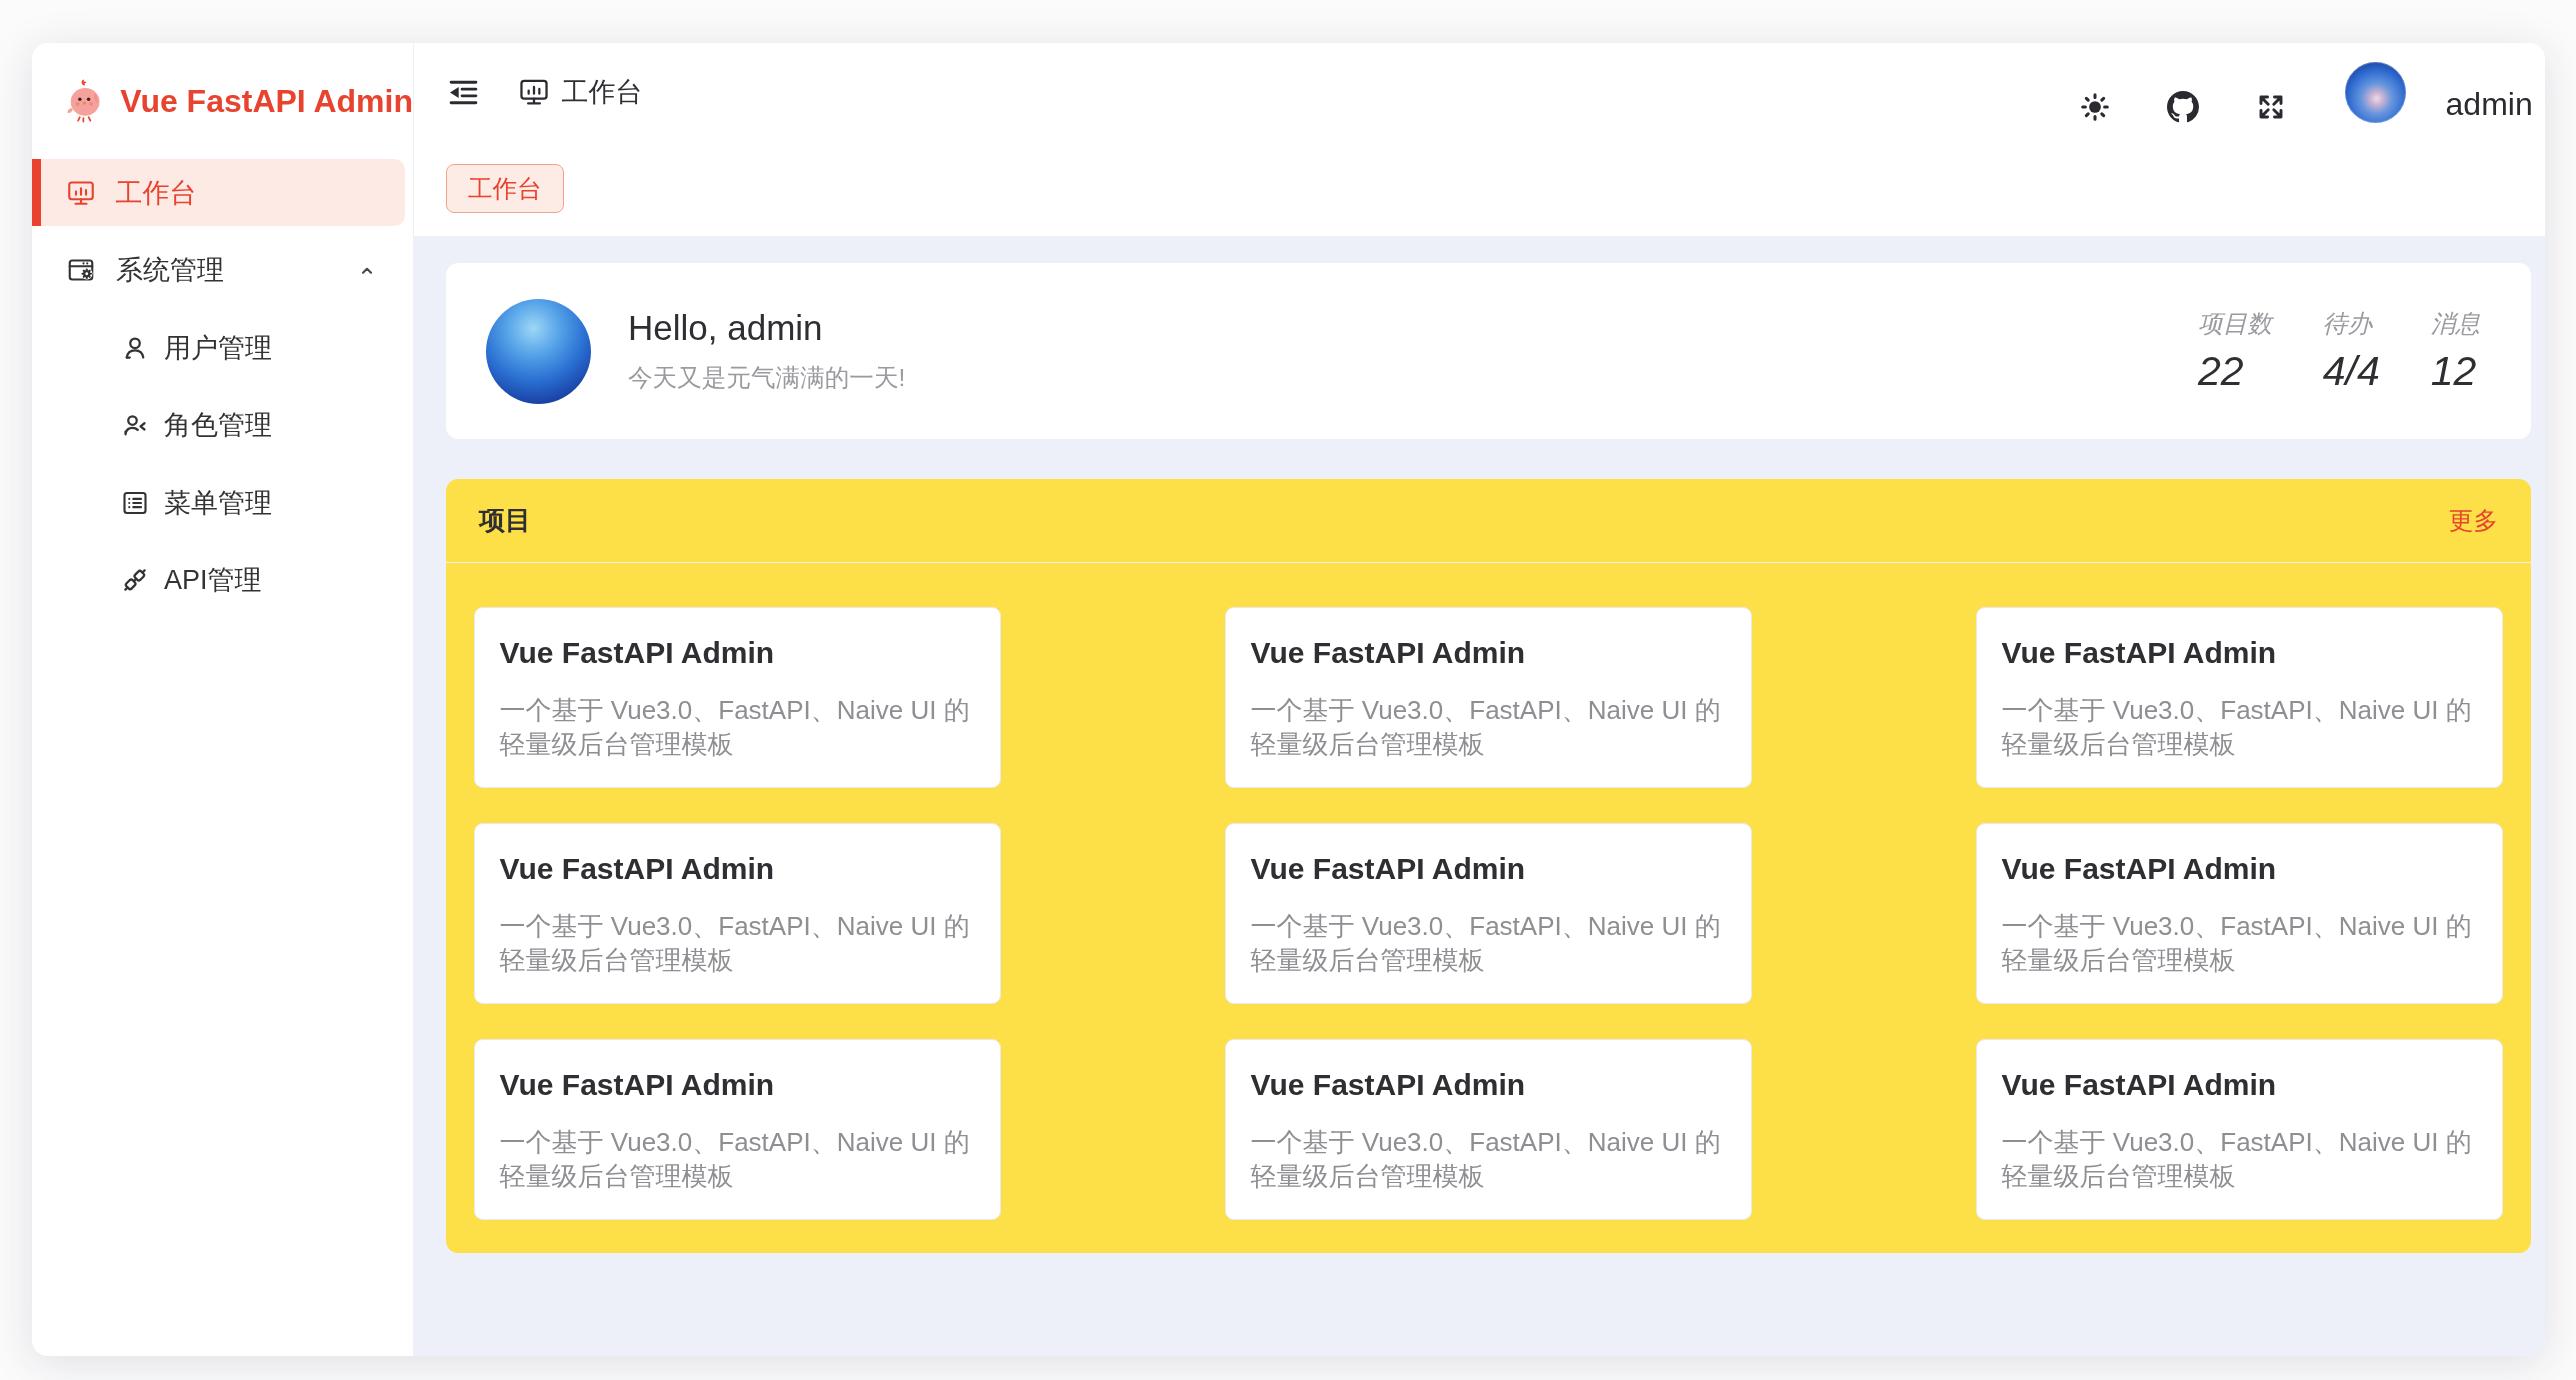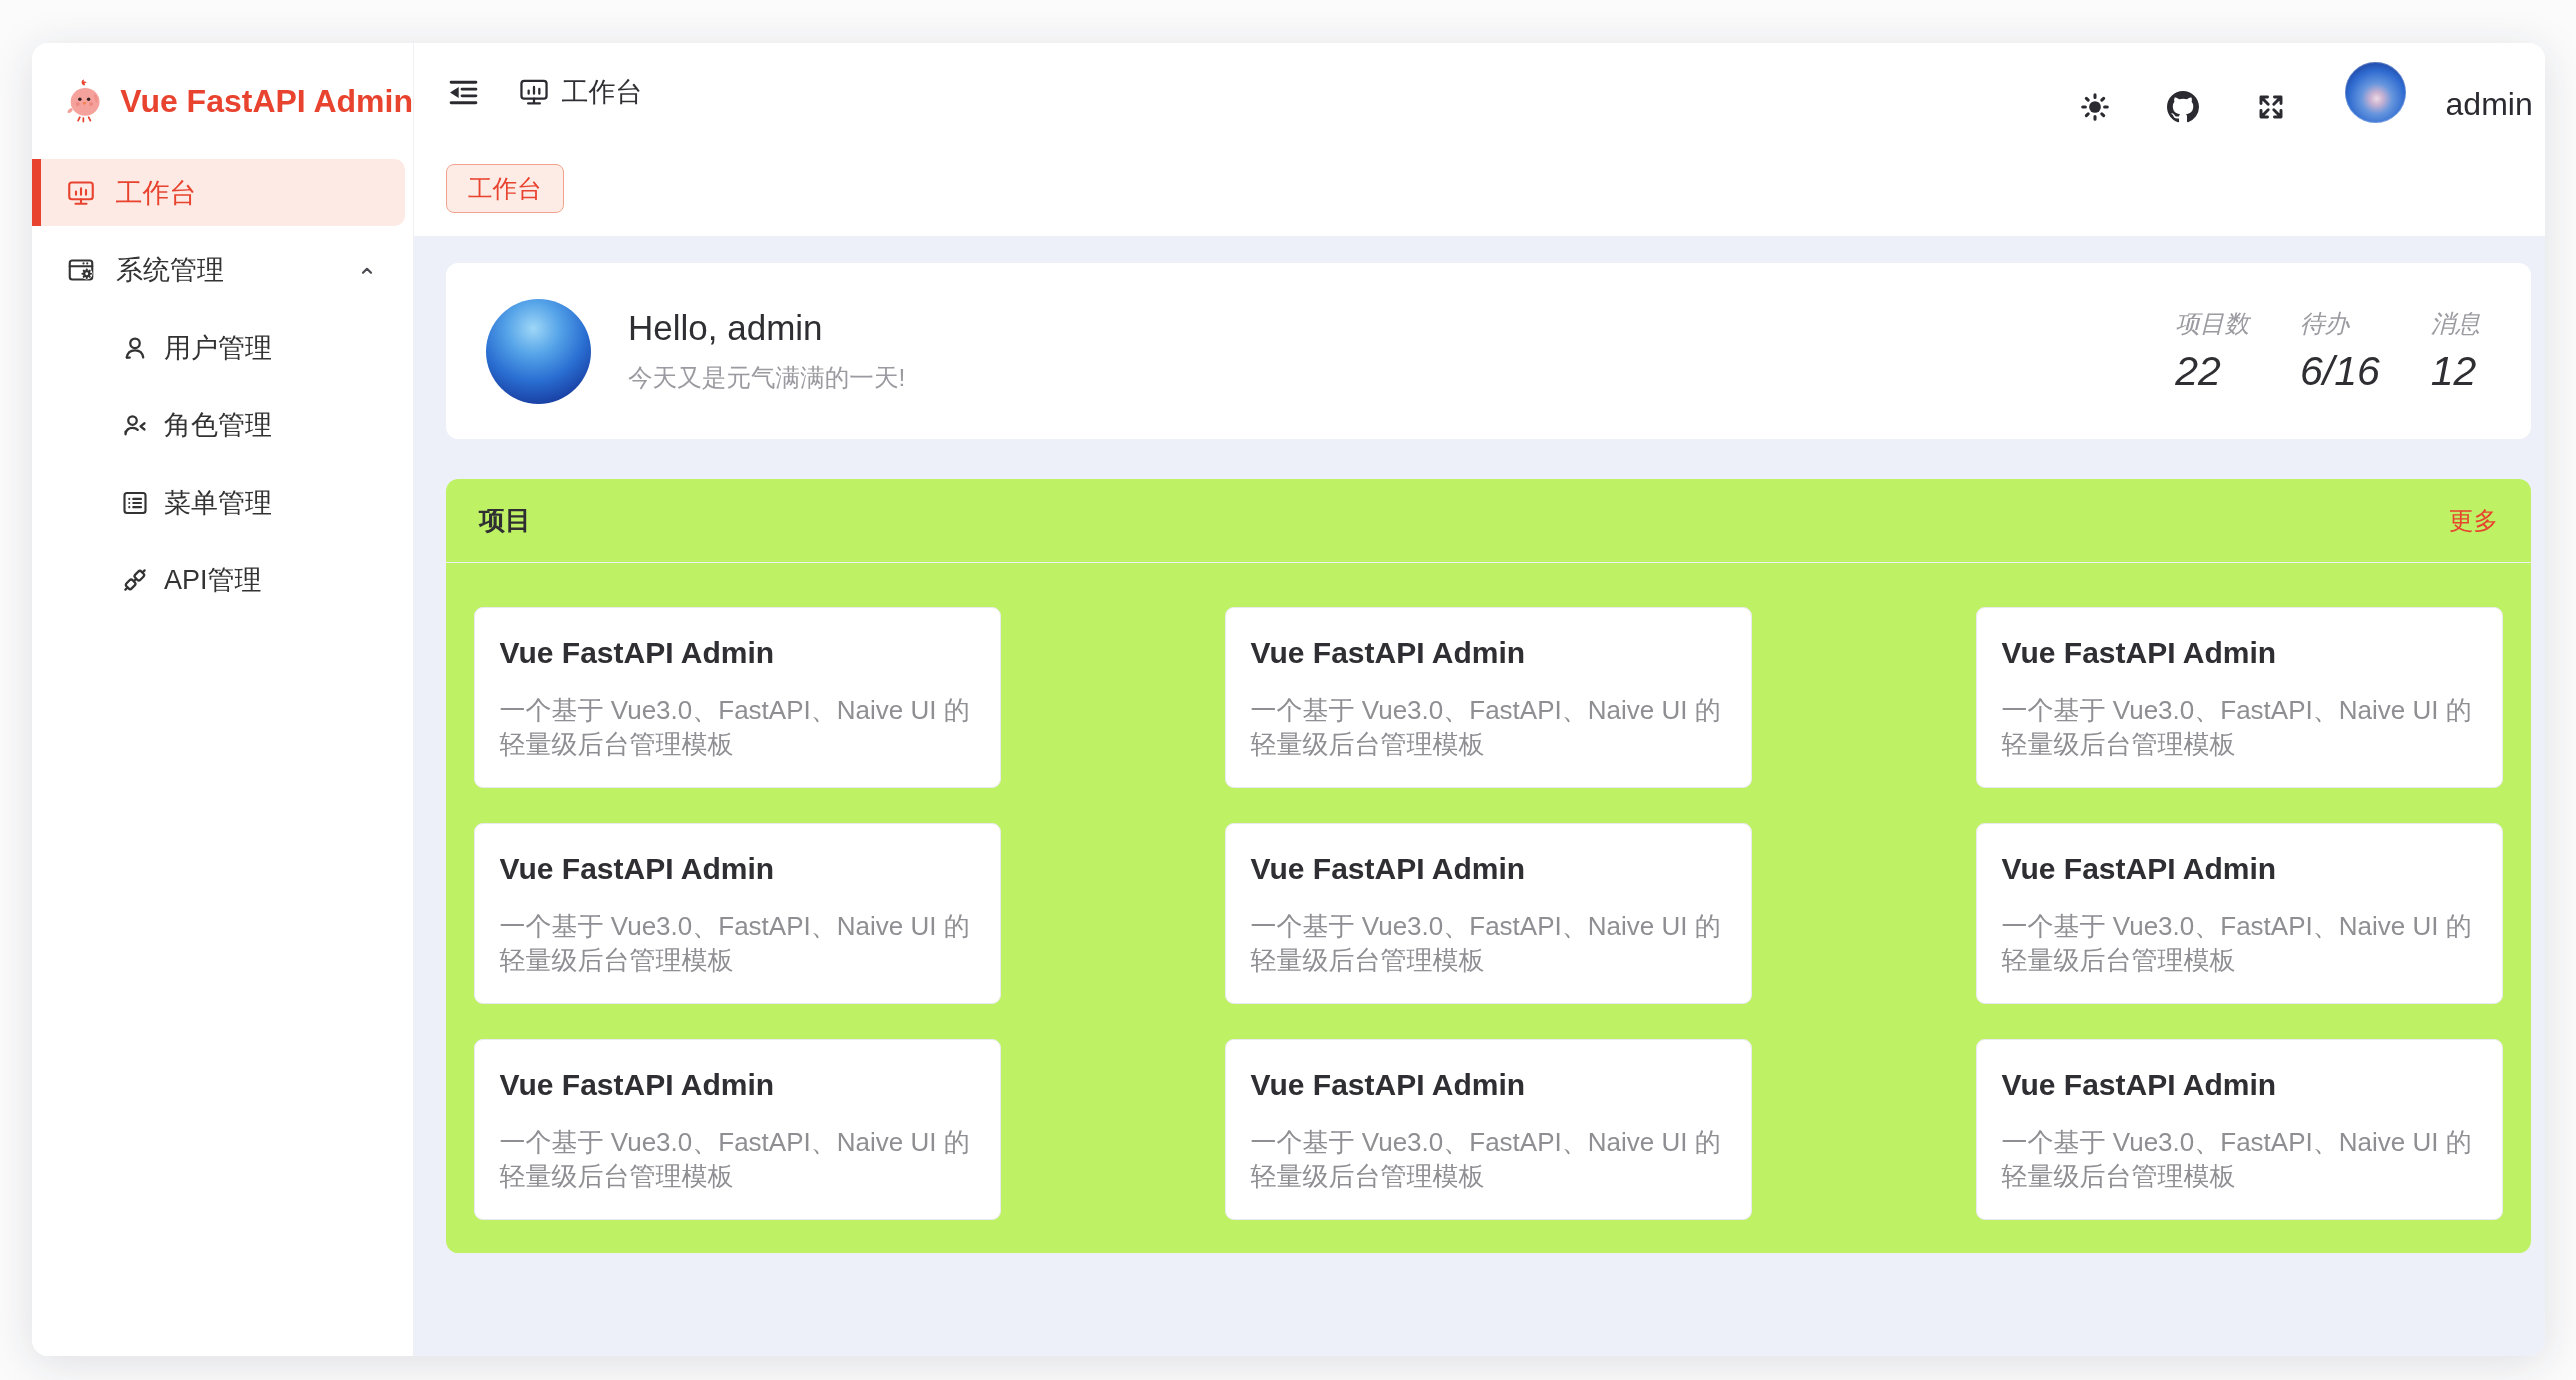--- a/index.html
+++ b/index.html
@@ -66,21 +66,21 @@
     width:105px; height:105px; border-radius:50%; flex:0 0 105px; margin-right:37px;
     background:radial-gradient(circle at 45% 28%, #9ed7f7 0%, #55a3e8 28%, #2a6fd2 55%, #1b44a8 78%, #123070 100%);
   }
   .hello-title { font-size:35px; font-weight:500; color:#2e2e33; }
   .hello-sub { font-size:24.6px; color:#9a9aa0; margin-top:12.3px; }
   .stats { margin-left:auto; display:flex; gap:51px;font-style:italic; }
   .stat { display:flex; flex-direction:column; }
   .stat-label { font-size:24.6px; color:#9a9aa0; }
   .stat-value { font-size:41px; font-weight:500; color:#2e2e33; margin-top:8px; white-space:nowrap; }
   
-  .projects-card { margin-top:40px; background:#bef264; border-radius:12.3px; }
+  .projects-card { margin-top:40px; background:#fde047; border-radius:12.3px; }
   .projects-header { height:84px; display:flex; align-items:center; padding:0 33px; border-bottom:0.9px solid #f0f0f4; }
   .projects-title { font-size:26px; font-weight:700; color:#2e2e33; }
   .more-link { margin-left:auto; font-size:24.6px; color:#e8432e; cursor:pointer; }
   .projects-grid {
     display:grid; grid-template-columns:repeat(3,1fr);
     column-gap:224px; row-gap:35px; padding:44px 28px 33px;
   }
   .project-card {
     border:0.9px solid #e9e9ef; border-radius:8.8px; background:#fff;
     padding:28px 24.6px 26px; cursor:pointer;
@@ -281,21 +281,21 @@
           <div class="hello-title">Hello, admin</div>
           <div class="hello-sub">今天又是元气满满的一天!</div>
         </div>
         <div class="stats">
           <div class="stat">
             <span class="stat-label">项目数</span>
             <span class="stat-value">22</span>
           </div>
           <div class="stat">
             <span class="stat-label">待办</span>
-            <span class="stat-value">6/16</span>
+            <span class="stat-value">4/4</span>
           </div>
           <div class="stat">
             <span class="stat-label">消息</span>
             <span class="stat-value">12</span>
           </div>
         </div>
       </section>
 
       <section class="projects-card">
         <div class="projects-header">

